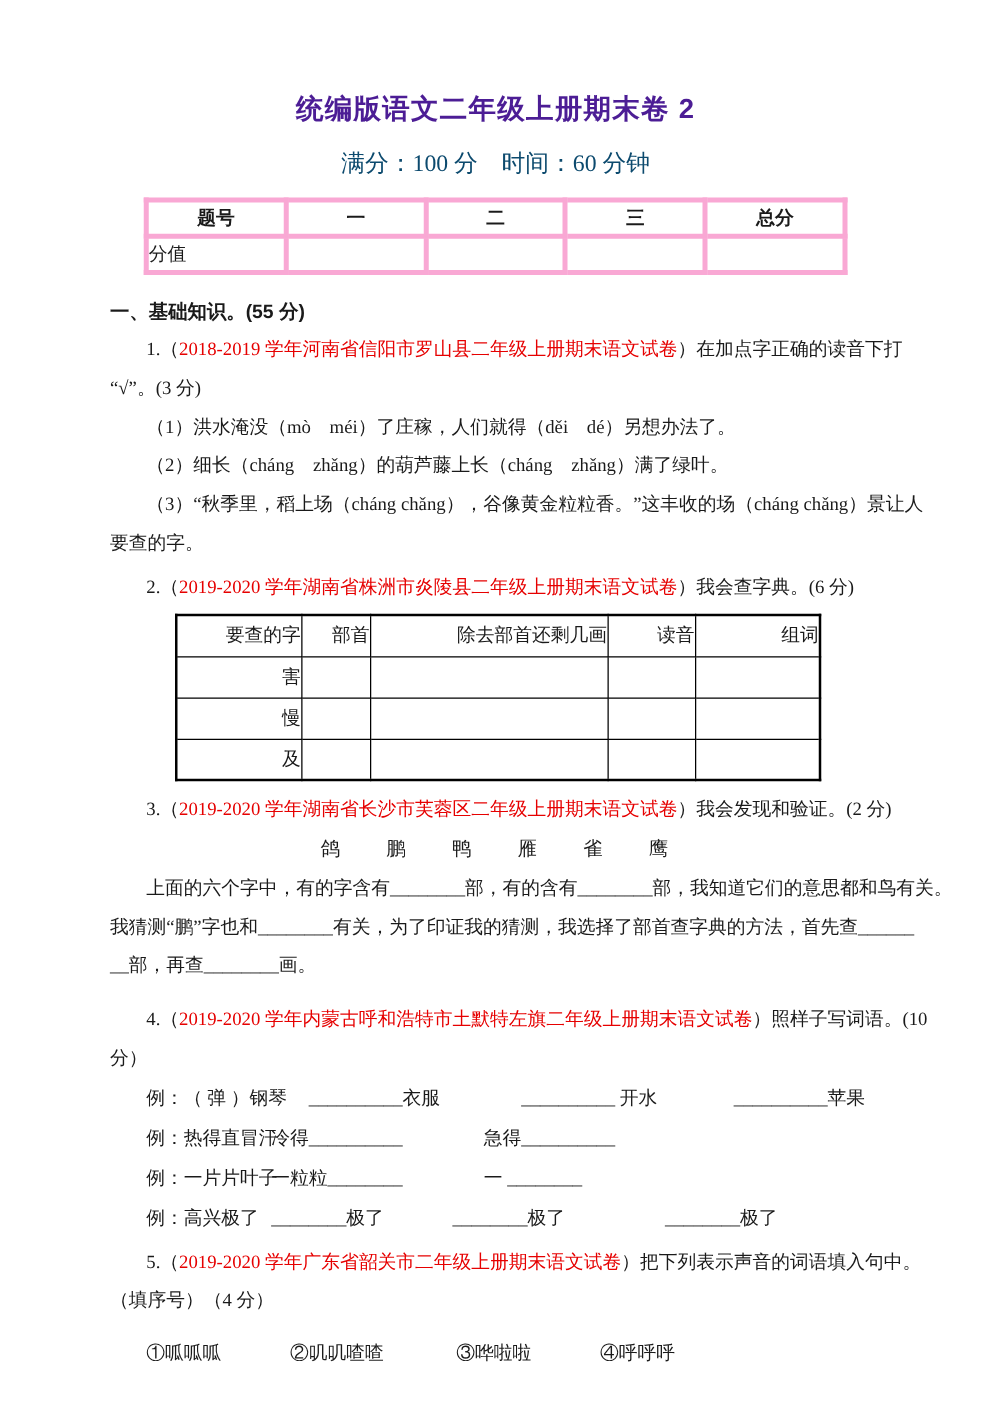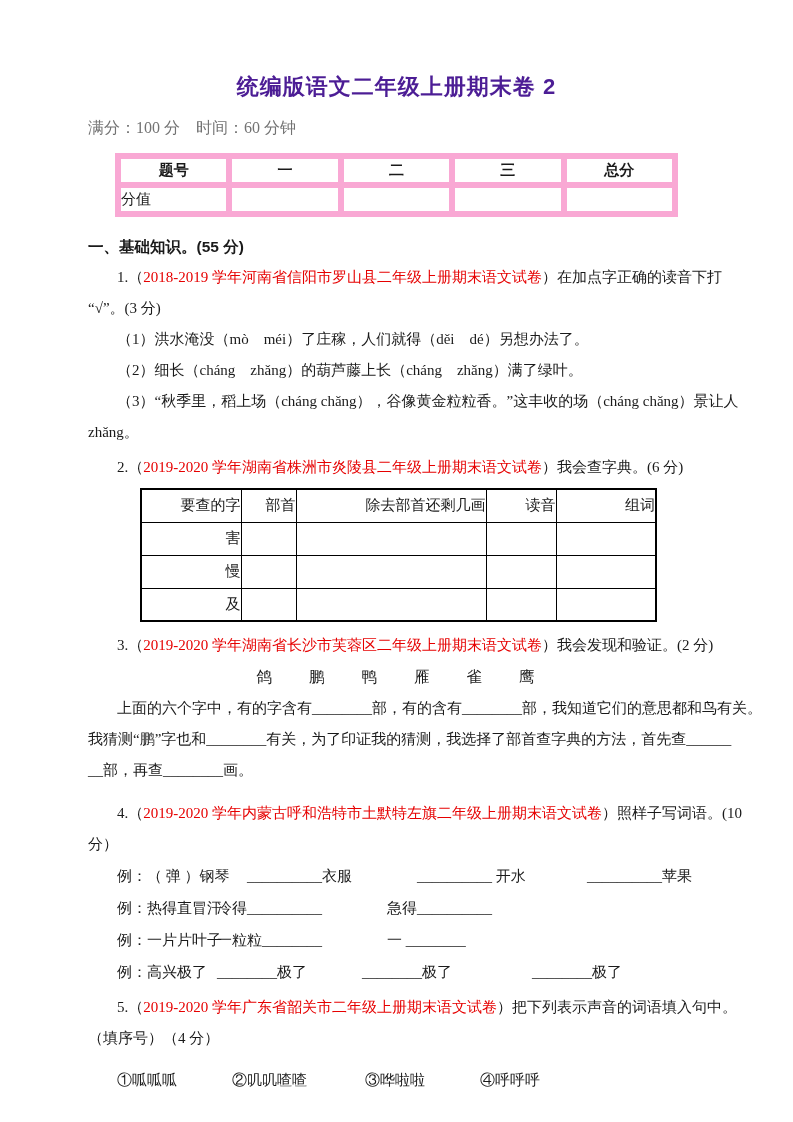--- a/index.html
+++ b/index.html
@@ -21,33 +21,34 @@
     margin-top: 72px;
     text-align: center;
     font-family: "Liberation Sans", sans-serif;
     font-weight: bold;
     font-size: 22px;
     letter-spacing: 1px;
     color: #4c1d95;
   }
   .subtitle {
     margin-top: 16px;
-    font-size: 16px;
-    color: #737373;
+    text-align: center;
+    font-size: 19px;
+    color: #0c4a6e;
   }
 
   table { border-collapse: collapse; }
 
   .score-table {
     margin: 14px 0 0 27px;
     width: 563px;
     border: 2px solid #000;
   }
   .score-table th, .score-table td {
-    border: 6px solid #f9a8d4;
+    border: 4px solid #f9a8d4;
     height: 29px;
     font-weight: normal;
     font-size: 15px;
     font-family: "Liberation Sans", sans-serif;
   }
   .score-table th { font-weight: bold; font-family: "Liberation Sans", sans-serif; }
   .score-table col { width: 20%; }
 
   .section-heading {
     margin-top: 14px;
@@ -152,21 +153,21 @@
     <div class="section-heading">一、基础知识。(55 分)</div>
 
     <div>
       <div class="line indent">
         <span>1.（</span><span class="cite">2018-2019 学年河南省信阳市罗山县二年级上册期末语文试卷</span><span>）在加点字正确的读音下打</span>
       </div>
       <div class="line">“√”。(3 分)</div>
       <div class="line indent">（1）洪水淹没（mò　méi）了庄稼，人们就得（děi　dé）另想办法了。</div>
       <div class="line indent">（2）细长（cháng　zhǎng）的葫芦藤上长（cháng　zhǎng）满了绿叶。</div>
       <div class="line indent">（3）“秋季里，稻上场（cháng chǎng），谷像黄金粒粒香。”这丰收的场（cháng chǎng）景让人</div>
-      <div class="line">zhǎng。</div>
+      <div class="line">要查的字。</div>
     </div>
 
     <div class="mt4">
       <div class="line indent">
         <span>2.（</span><span class="cite">2019-2020 学年湖南省株洲市炎陵县二年级上册期末语文试卷</span><span>）我会查字典。(6 分)</span>
       </div>
       <table class="dict-table">
         <tbody>
             <tr>
           <th class="c1">要查的字</th>

